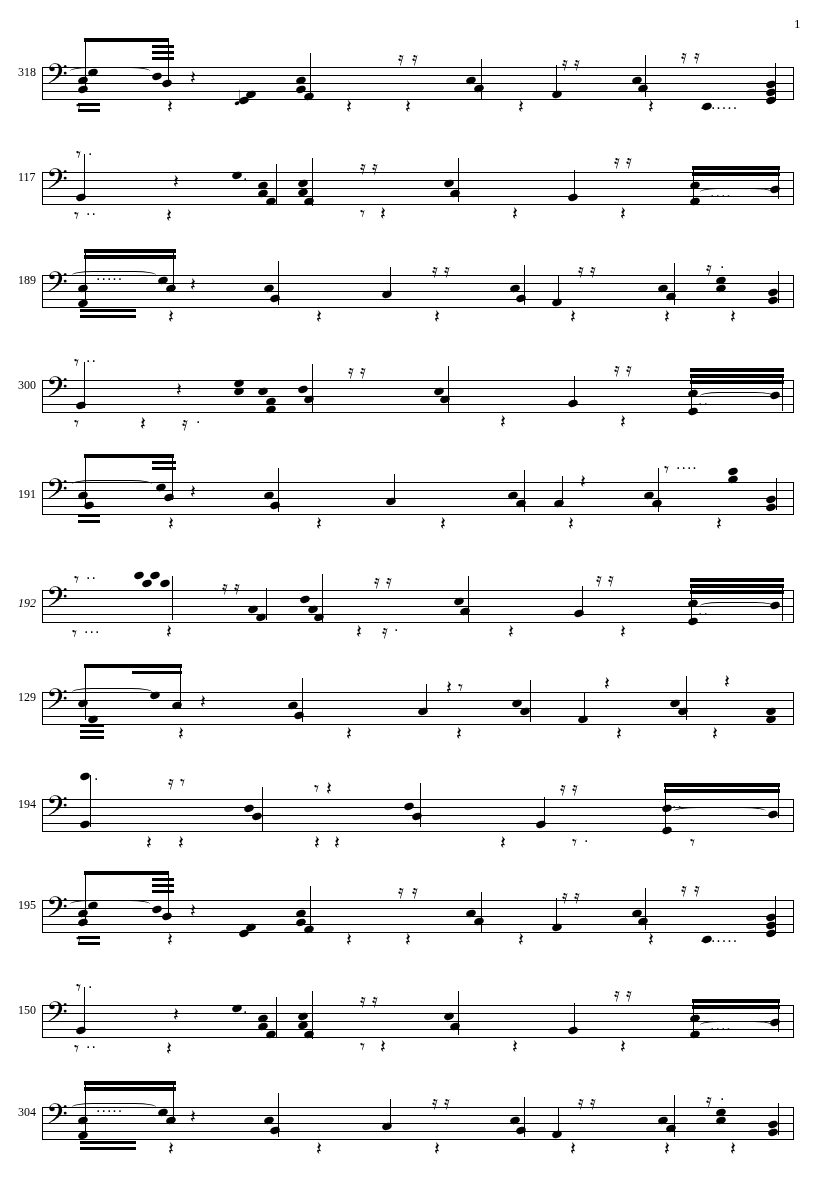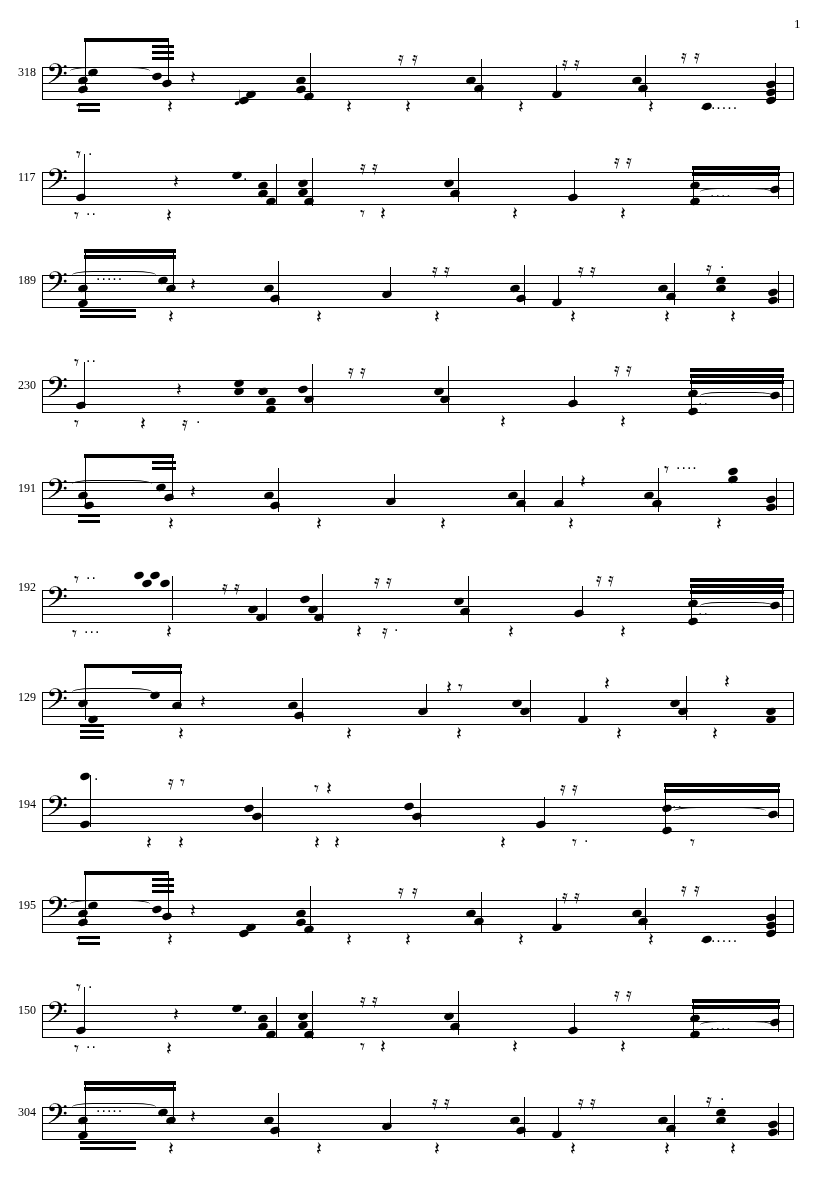--- a/index.html
+++ b/index.html
@@ -313,21 +313,21 @@
     <div class="aug-dots" style="left:720px;top:-4px;">·</div>
     <div class="notehead" style="left:716px;top:14px;"></div>
     <div class="notehead" style="left:716px;top:22px;"></div>
     <div class="glyph restglyph" style="left:730px;top:44px;">𝄽</div>
     <div class="notehead" style="left:768px;top:26px;"></div>
     <div class="notehead" style="left:768px;top:34px;"></div>
     <div class="stem" style="left:778px;top:8px;height:32px;"></div>
   </div>
 
   <div class="system" style="top:366px;">
-    <div class="measure-number" style="top:12px;">230</div>
+    <div class="measure-number" style="top:12px;">300</div>
     <div class="staff" style="top:14px;">
       <div class="line l0"></div>
       <div class="line l1"></div>
       <div class="line l2"></div>
       <div class="line l3"></div>
       <div class="line l4"></div>
       <div class="barline" style="left:0px;"></div>
       <div class="barline" style="left:751px;"></div>
     </div>
     <div class="clef" style="top:7px;">𝄢</div>
@@ -371,21 +371,21 @@
     <div class="stem" style="left:691px;top:11px;height:34px;"></div>
     <div class="stem" style="left:782px;top:11px;height:34px;"></div>
     <div class="notehead" style="left:688px;top:24px;"></div>
     <div class="notehead" style="left:688px;top:42px;"></div>
     <div class="notehead" style="left:770px;top:26px;"></div>
     <div class="tie" style="left:700px;top:26px;width:74px;"></div>
     <div class="aug-dots" style="left:698px;top:30px;">··</div>
   </div>
 
   <div class="system" style="top:470px;">
-    <div class="measure-number" style="top:11px;">191</div>
+    <div class="measure-number" style="top:17px;">191</div>
     <div class="staff" style="top:12px;">
       <div class="line l0"></div>
       <div class="line l1"></div>
       <div class="line l2"></div>
       <div class="line l3"></div>
       <div class="line l4"></div>
       <div class="barline" style="left:0px;"></div>
       <div class="barline" style="left:751px;"></div>
     </div>
     <div class="clef" style="top:5px;">𝄢</div>
@@ -428,21 +428,21 @@
     <div class="aug-dots" style="left:676px;top:-10px;">····</div>
     <div class="glyph restglyph" style="left:716px;top:44px;">𝄽</div>
     <div class="notehead" style="left:728px;top:-2px;"></div>
     <div class="notehead" style="left:728px;top:6px;"></div>
     <div class="notehead" style="left:766px;top:26px;"></div>
     <div class="notehead" style="left:766px;top:34px;"></div>
     <div class="stem" style="left:776px;top:8px;height:32px;"></div>
   </div>
 
   <div class="system" style="top:576px;">
-    <div class="measure-number" style="top:4px;">192</div>
+    <div class="measure-number" style="top:20px;font-style:italic;">192</div>
     <div class="staff" style="top:14px;">
       <div class="line l0"></div>
       <div class="line l1"></div>
       <div class="line l2"></div>
       <div class="line l3"></div>
       <div class="line l4"></div>
       <div class="barline" style="left:0px;"></div>
       <div class="barline" style="left:751px;"></div>
     </div>
     <div class="clef" style="top:7px;">𝄢</div>

